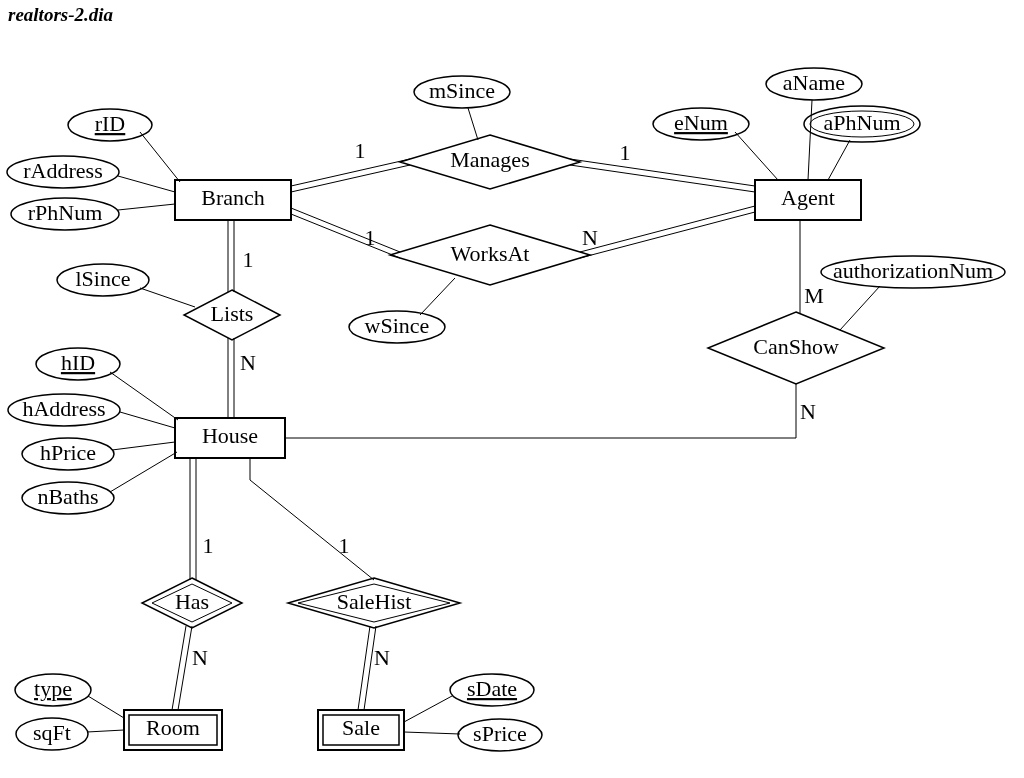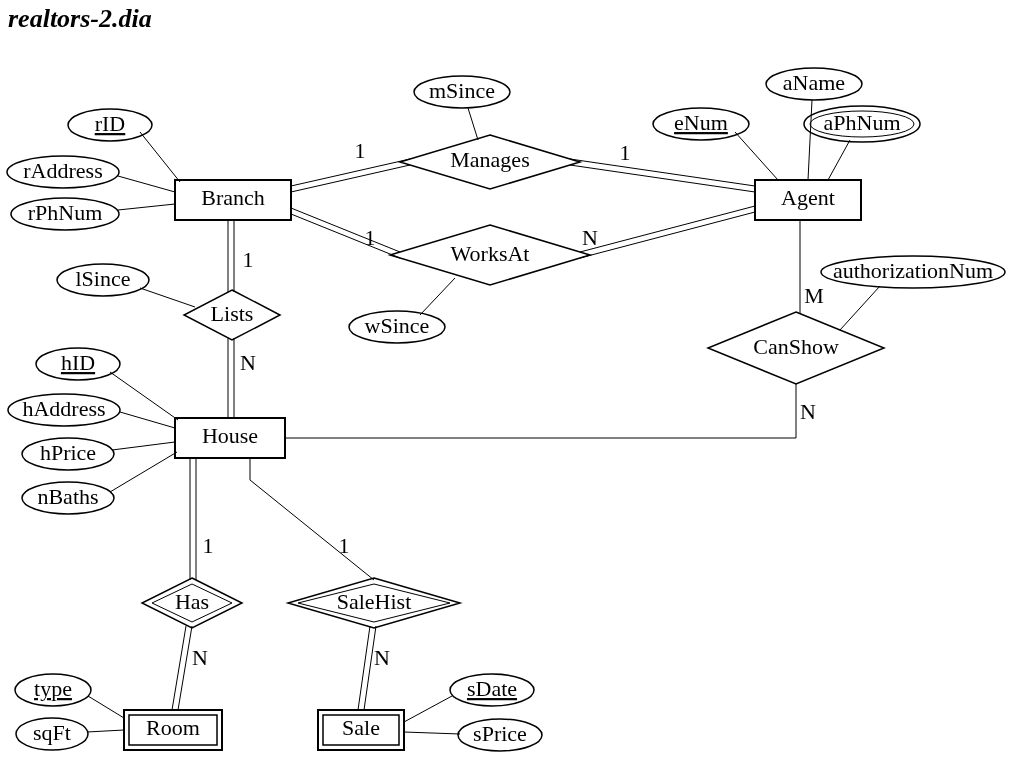--- a/index.html
+++ b/index.html
@@ -9,21 +9,21 @@
     font-family: "Times New Roman", Times, serif;
     width: 1024px;
     height: 778px;
     position: relative;
     overflow: hidden;
   }
   .title {
     position: absolute;
     top: 4px;
     left: 8px;
-    font-size: 26px;
+    font-size: 19px;
     font-weight: bold;
     font-style: italic;
   }
   svg text {
     font-family: "Times New Roman", Times, serif;
     font-size: 22px;
     dominant-baseline: middle;
     text-anchor: middle;
   }
   .key text { text-decoration: underline; }

